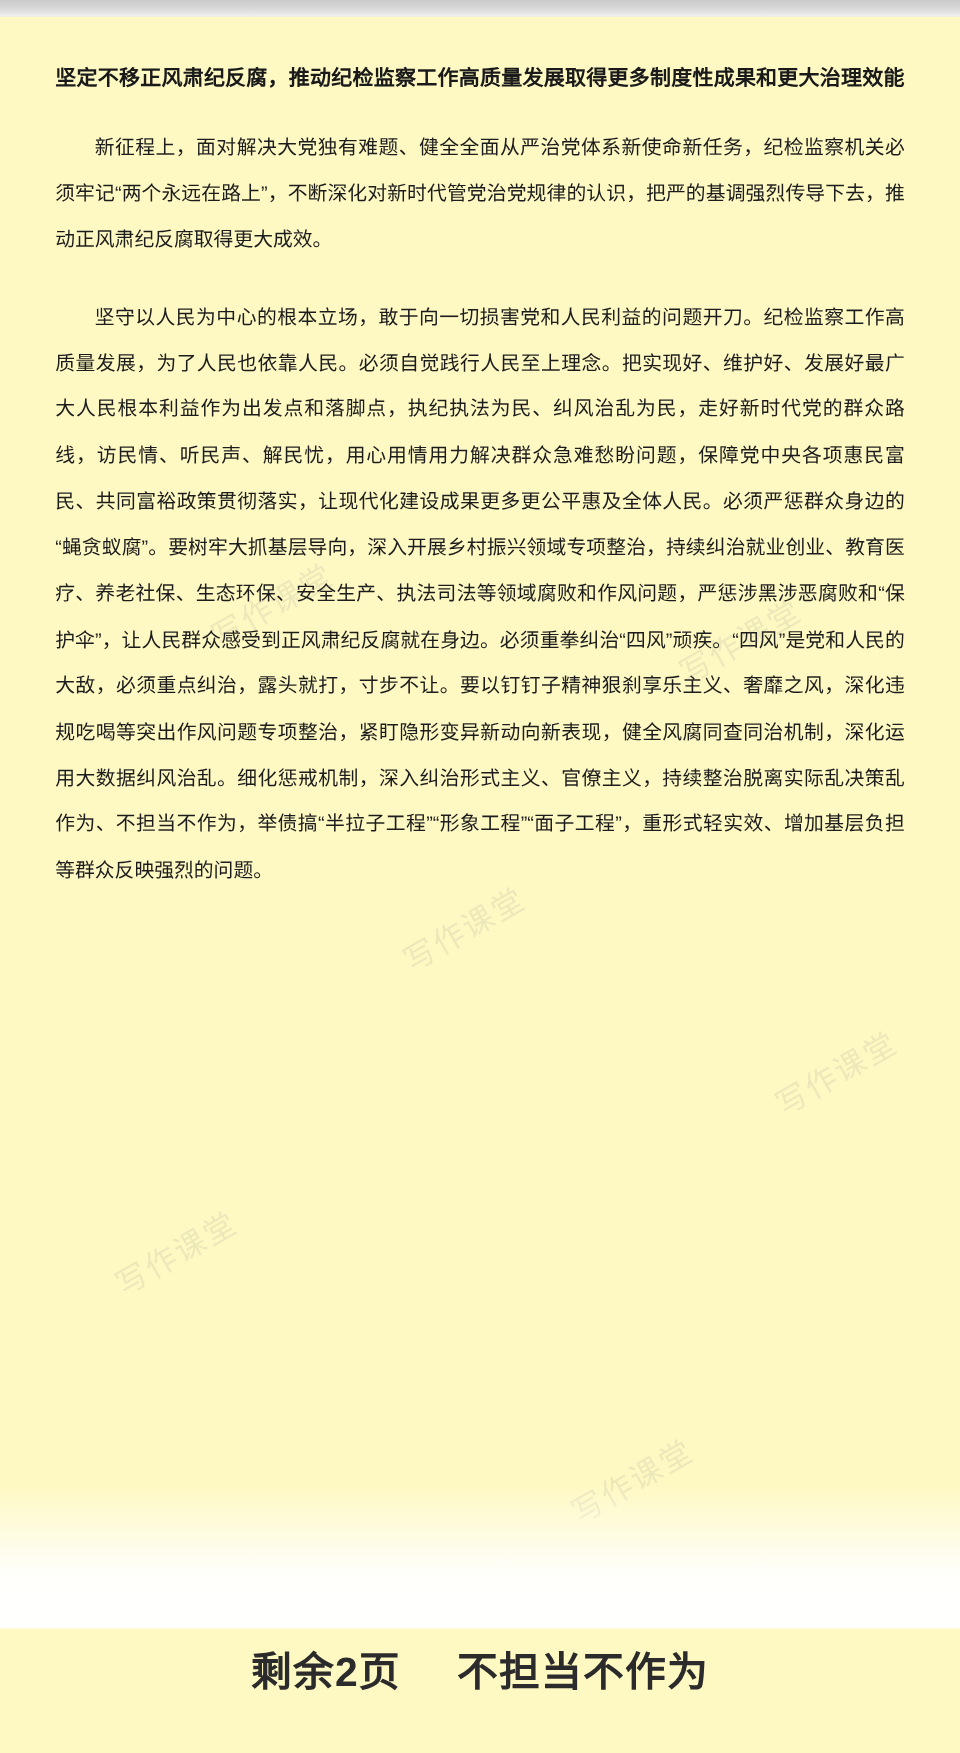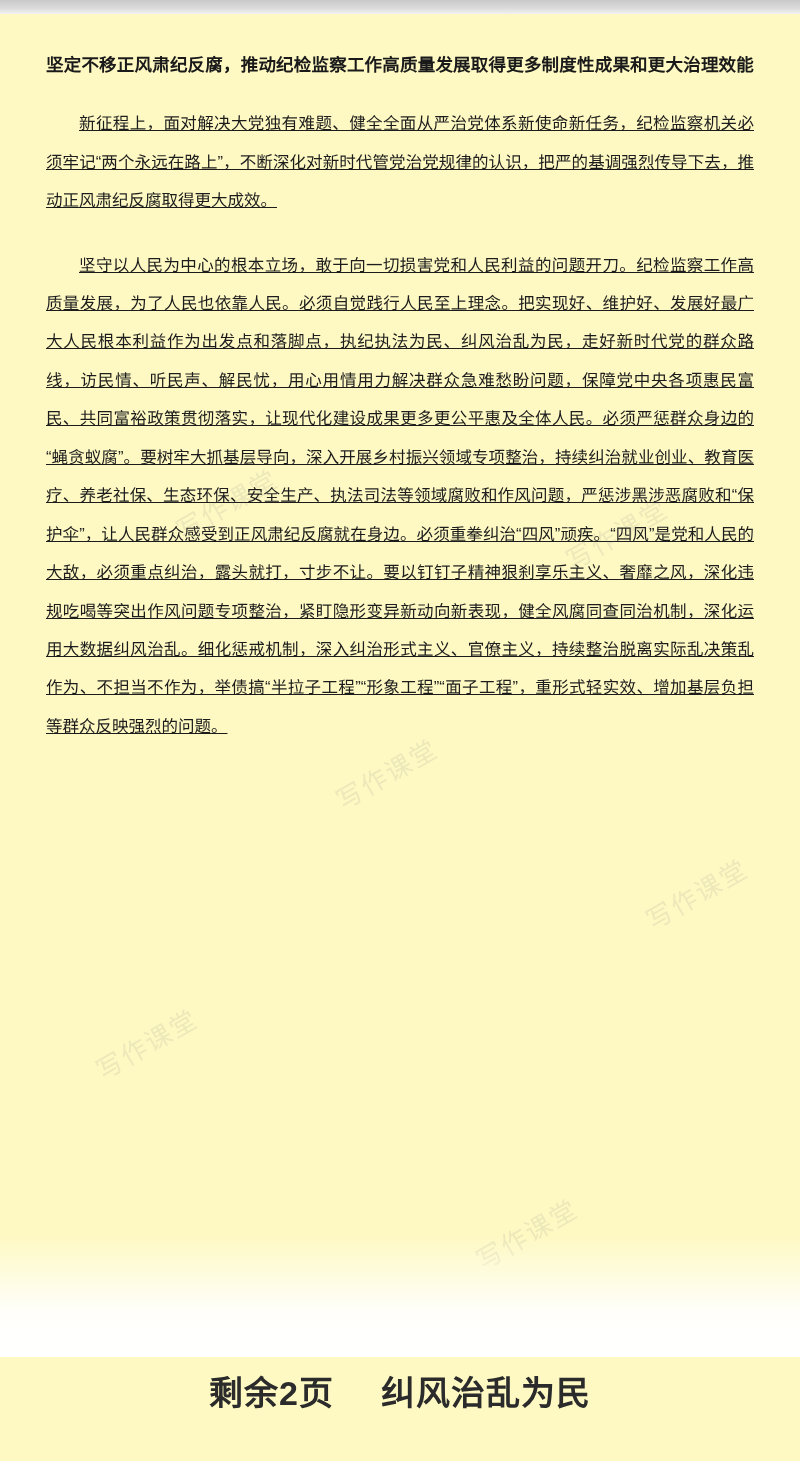--- a/index.html
+++ b/index.html
@@ -60,21 +60,20 @@
 
   .para {
     margin: 0 0 26px 0;
     font-size: 16.5px;
     line-height: 2.33;
     text-align: justify;
     text-justify: inter-ideograph;
     text-indent: 2em;
     font-family: "Liberation Sans", "DejaVu Sans", sans-serif;
     color: #1c1c1c;
-    text-decoration: underline;
   }
   .para:last-child { margin-bottom: 0; }
 
   
   .watermark-layer {
     position: absolute;
     inset: 0;
     pointer-events: none;
     overflow: hidden;
   }
@@ -141,16 +140,16 @@
     <span class="wm wm-4">写作课堂</span>
     <span class="wm wm-5">写作课堂</span>
     <span class="wm wm-6">写作课堂</span>
   </div>
 
   <div class="fade"></div>
 
   <div class="paywall">
     <span>剩余2页</span>
     <span class="gap"></span>
-    <span>纠风治乱为民</span>
+    <span>不担当不作为</span>
   </div>
 
 </div>
 
 </body></html>

